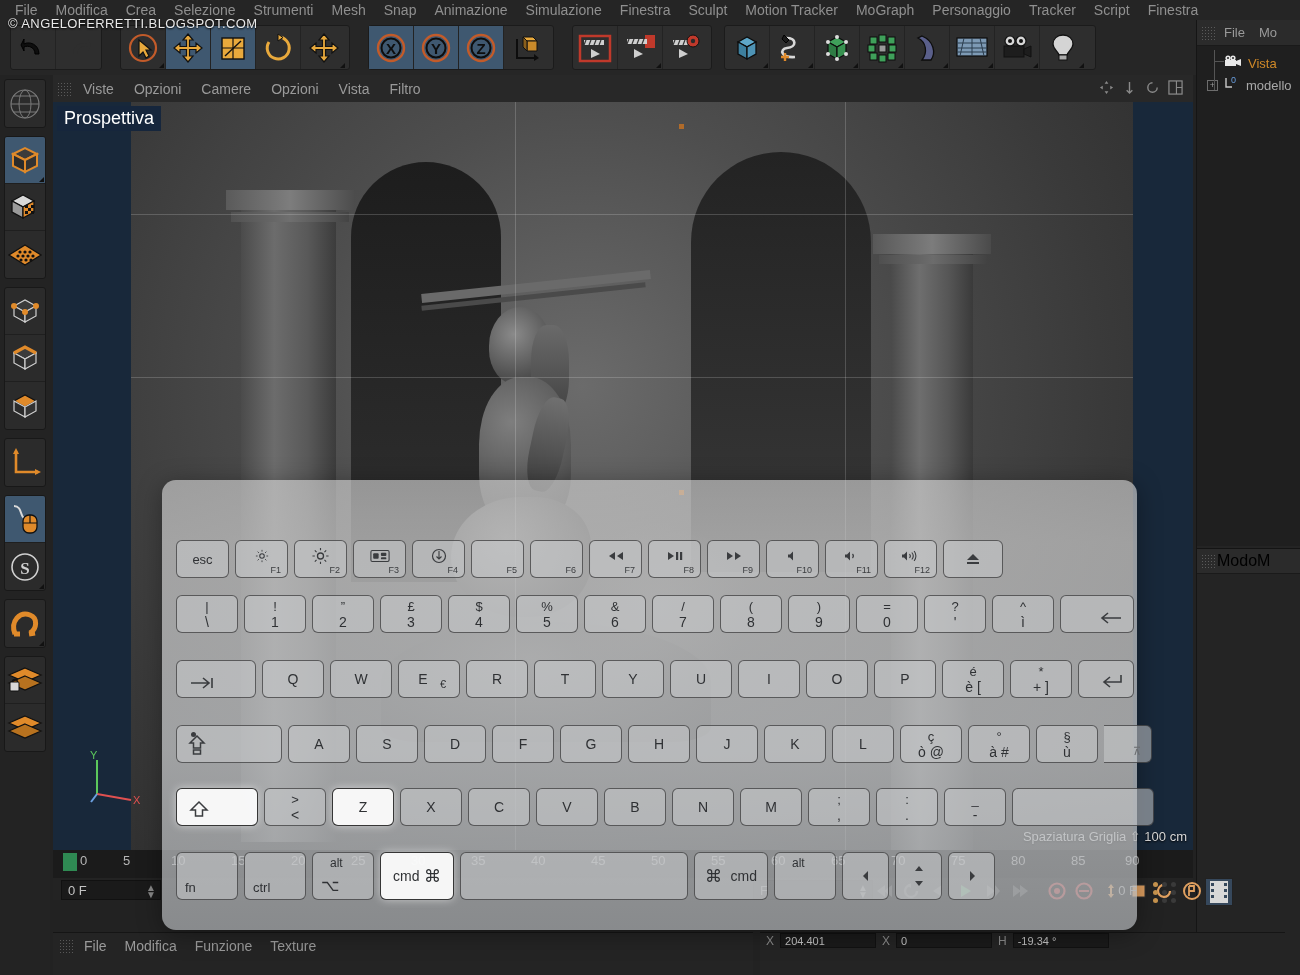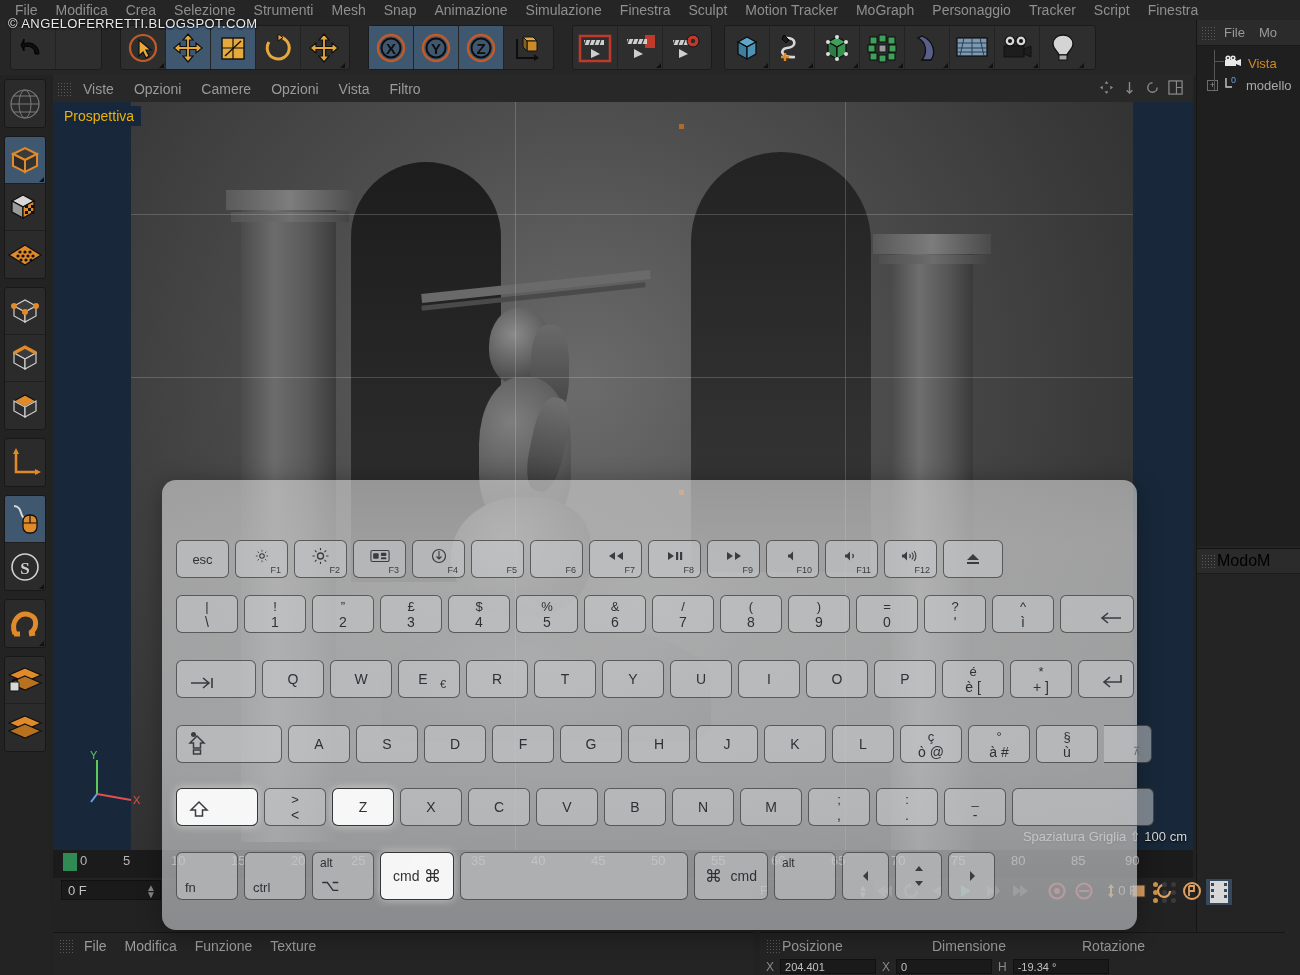--- a/index.html
+++ b/index.html
@@ -88,21 +88,21 @@
     position: absolute; left: 0; top: 27px; width: 1140px; height: 748px;
     overflow: hidden;
     background:
       linear-gradient(180deg, #4a4a4a 0%, #565656 25%, #474747 55%, #3a3a3a 100%);
   }
   .vp-dark-left { position:absolute; left:0; top:0; width:78px; height:748px; background:#18283a; }
   .vp-dark-right{ position:absolute; right:0; top:0; width:60px; height:748px; background:#18283a; }
   .vpscene { position:absolute; left:78px; top:0; right:60px; height:748px; overflow:hidden;}
   .persp-label {
     position: absolute; left: 4px; top: 4px; z-index: 6;
-    background: #16263c; color: #eab308; font-size: 14px; padding: 2px 7px;
+    background: #16263c; color: #ffffff; font-size: 18px; padding: 2px 7px;
   }
   .gridline-h { position:absolute; left:0; right:0; height:1px; background:rgba(255,255,255,.18); }
   .gridline-v { position:absolute; top:0; bottom:0; width:1px; background:rgba(255,255,255,.18); }
   .axisgizmo { position:absolute; left:36px; bottom:40px; width:60px; height:60px; z-index: 6;}
   .gridinfo {
     position:absolute; right:6px; bottom:6px; color:#d8d8d8; font-size:13px; z-index: 6;
     text-shadow: 0 1px 2px #000;
   }
   .arch { position:absolute; background:#3c3c3c; }
 
@@ -193,21 +193,21 @@
     position: relative;
     color: #2f3134;
     font-size: 14px;
   }
   .key.lit {
     background: rgba(252,252,252,.95);
     border-color: rgba(20,20,20,.85);
     box-shadow: 0 0 8px rgba(255,255,255,.5);
   }
   .key .c { position:absolute; left:0; right:0; top:50%; transform:translateY(-50%); text-align:center; }
-  .key .tl2 { position:absolute; left:7px; top:3px; font-size:12px; }
+  .key .tl2 { position:absolute; left:17px; top:3px; font-size:12px; }
   .key .br2 { position:absolute; right:6px; bottom:2px; font-size:9px; color:#3a3c3f;}
   .key .up  { position:absolute; left:0; right:0; top:3px; text-align:center; font-size:13px;}
   .key .dn  { position:absolute; left:0; right:0; bottom:2px; text-align:center; font-size:14px;}
   .key .glyphc { position:absolute; left:0; right:0; top:50%; transform:translateY(-50%);
                  display:flex; align-items:center; justify-content:center; }
   .key .lb { position:absolute; left:8px; bottom:4px; font-size:13px;}
   .key .cmdsym { position:absolute; right:12px; top:50%; transform:translateY(-50%); font-size:17px;}
   .key .cmdtxt { position:absolute; left:12px; top:50%; transform:translateY(-50%); font-size:14px;}
   .k-fn   { width: 53px; }
 </style>
@@ -856,26 +856,20 @@
     <div class="bb-head">
       <div class="grip"></div>
       <span class="vm">File</span>
       <span class="vm">Modifica</span>
       <span class="vm">Funzione</span>
       <span class="vm">Texture</span>
     </div>
   </div>
 
   <div class="coordbar">
-    <div class="cb-head">
-      <div class="grip"></div>
-      <span class="lbl" style="width:150px;">Posizione</span>
-      <span class="lbl" style="width:150px;">Dimensione</span>
-      <span class="lbl">Rotazione</span>
-    </div>
     <div class="cb-row">
       <span class="cb-ax">X</span>
       <span class="cb-in">204.401</span>
       <span class="cb-ax">X</span>
       <span class="cb-in">0</span>
       <span class="cb-ax">H</span>
       <span class="cb-in">-19.34 °</span>
     </div>
   </div>
 

